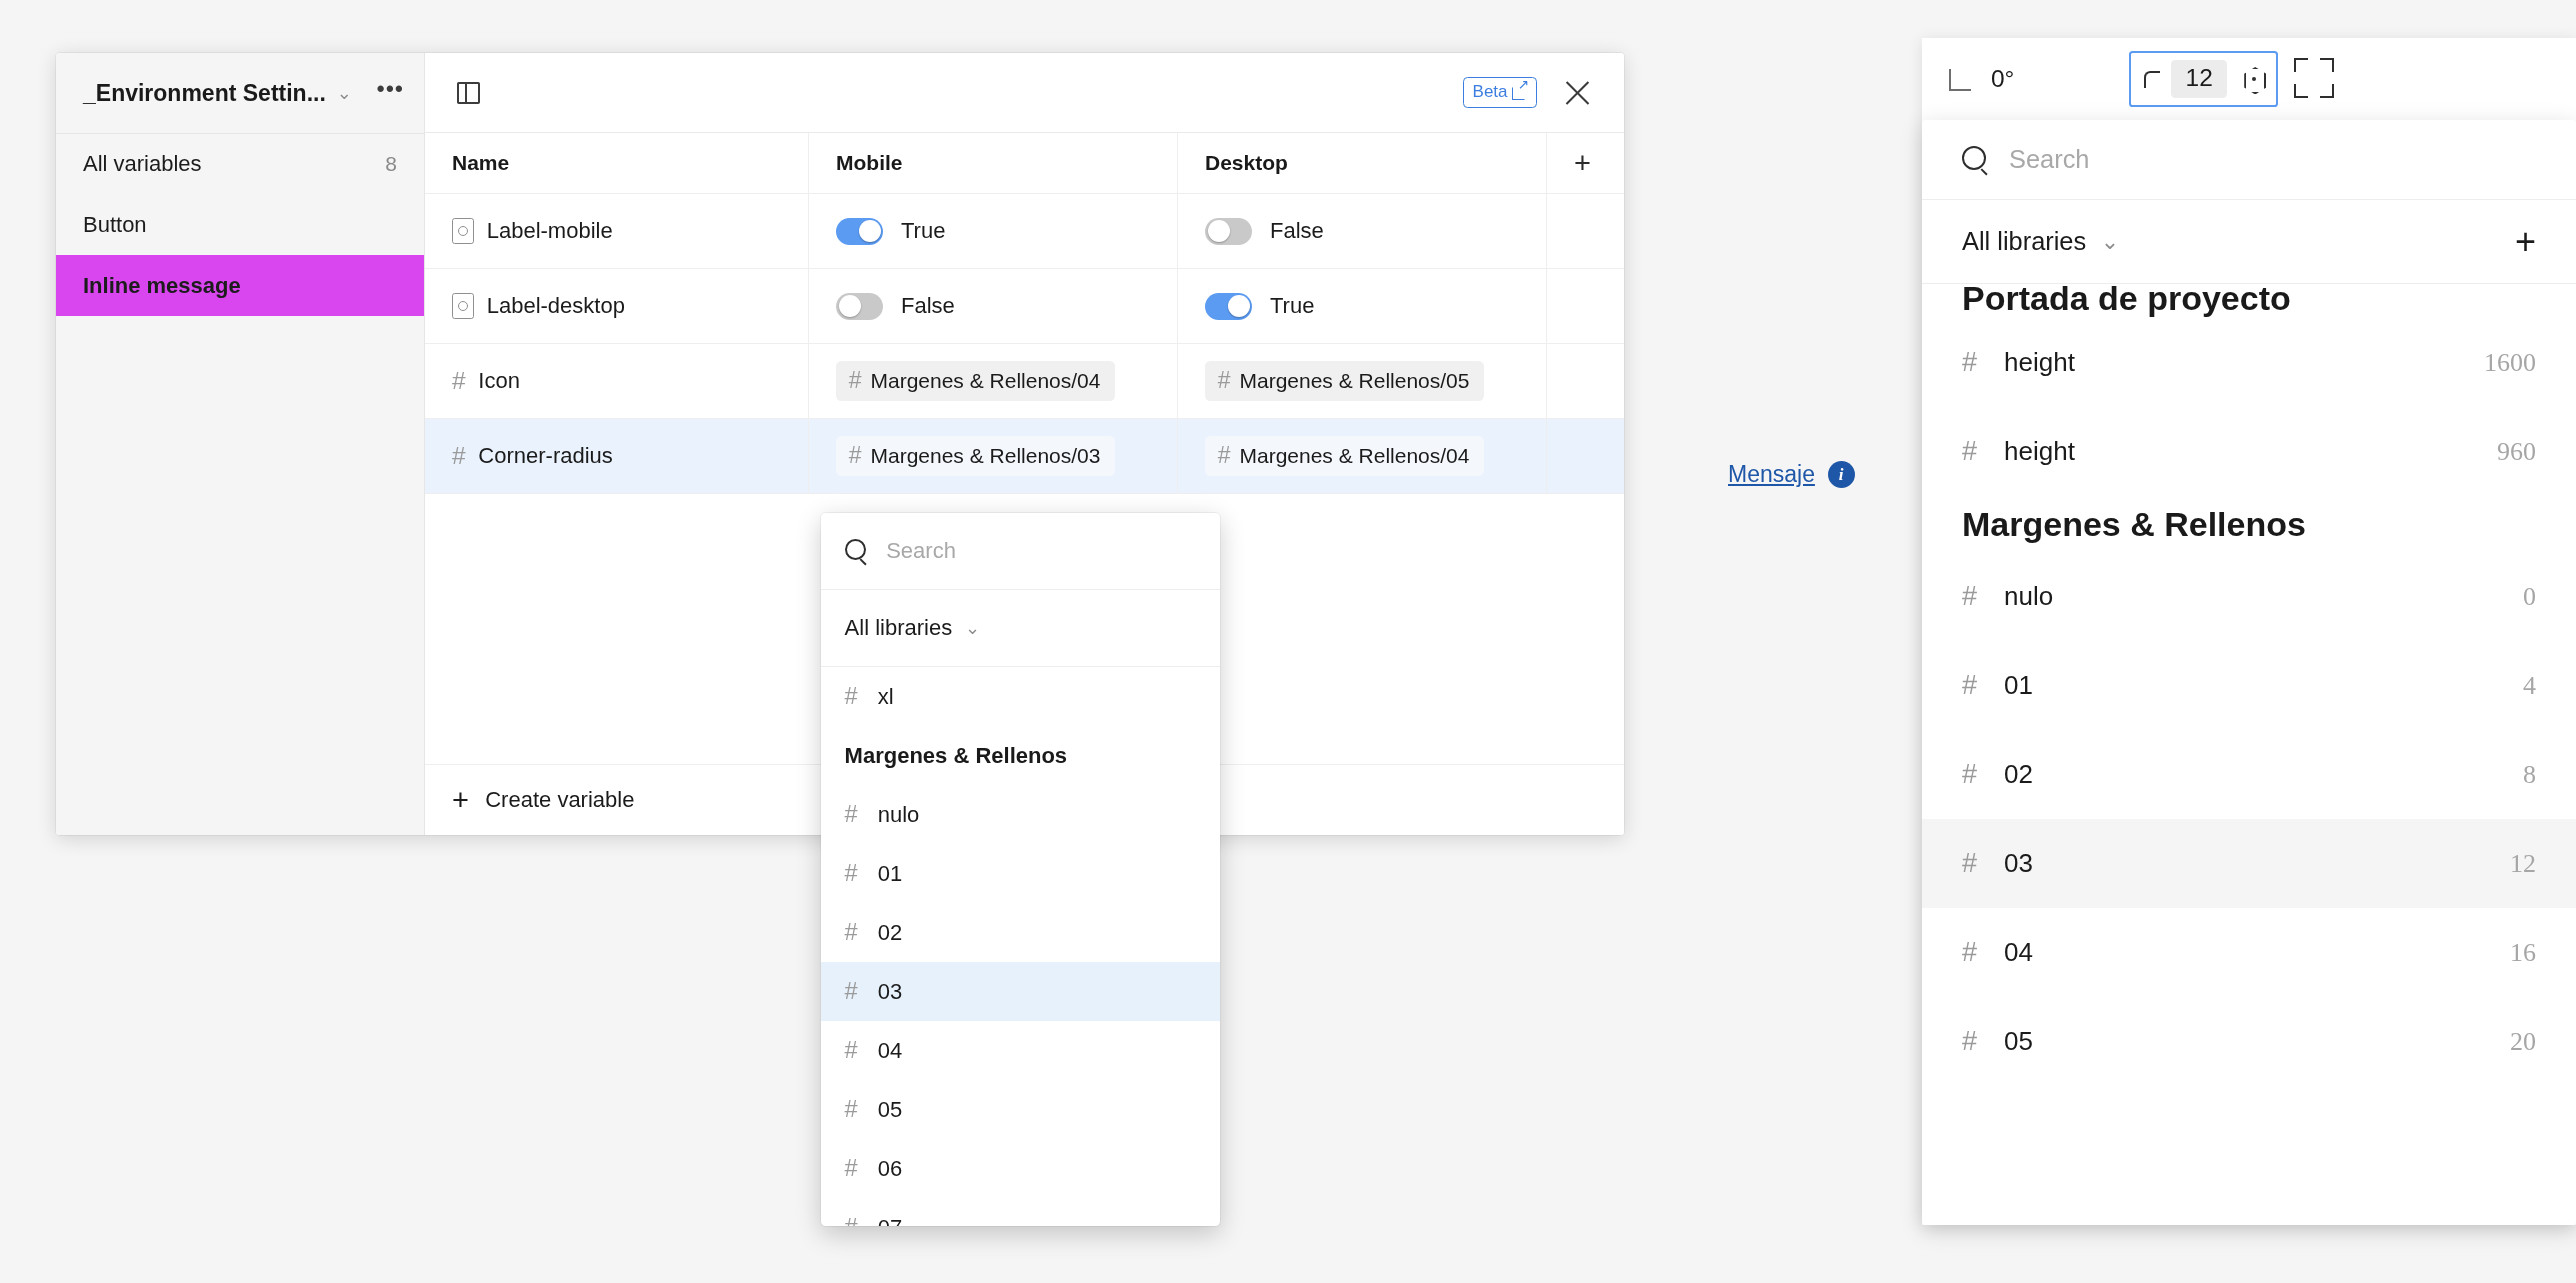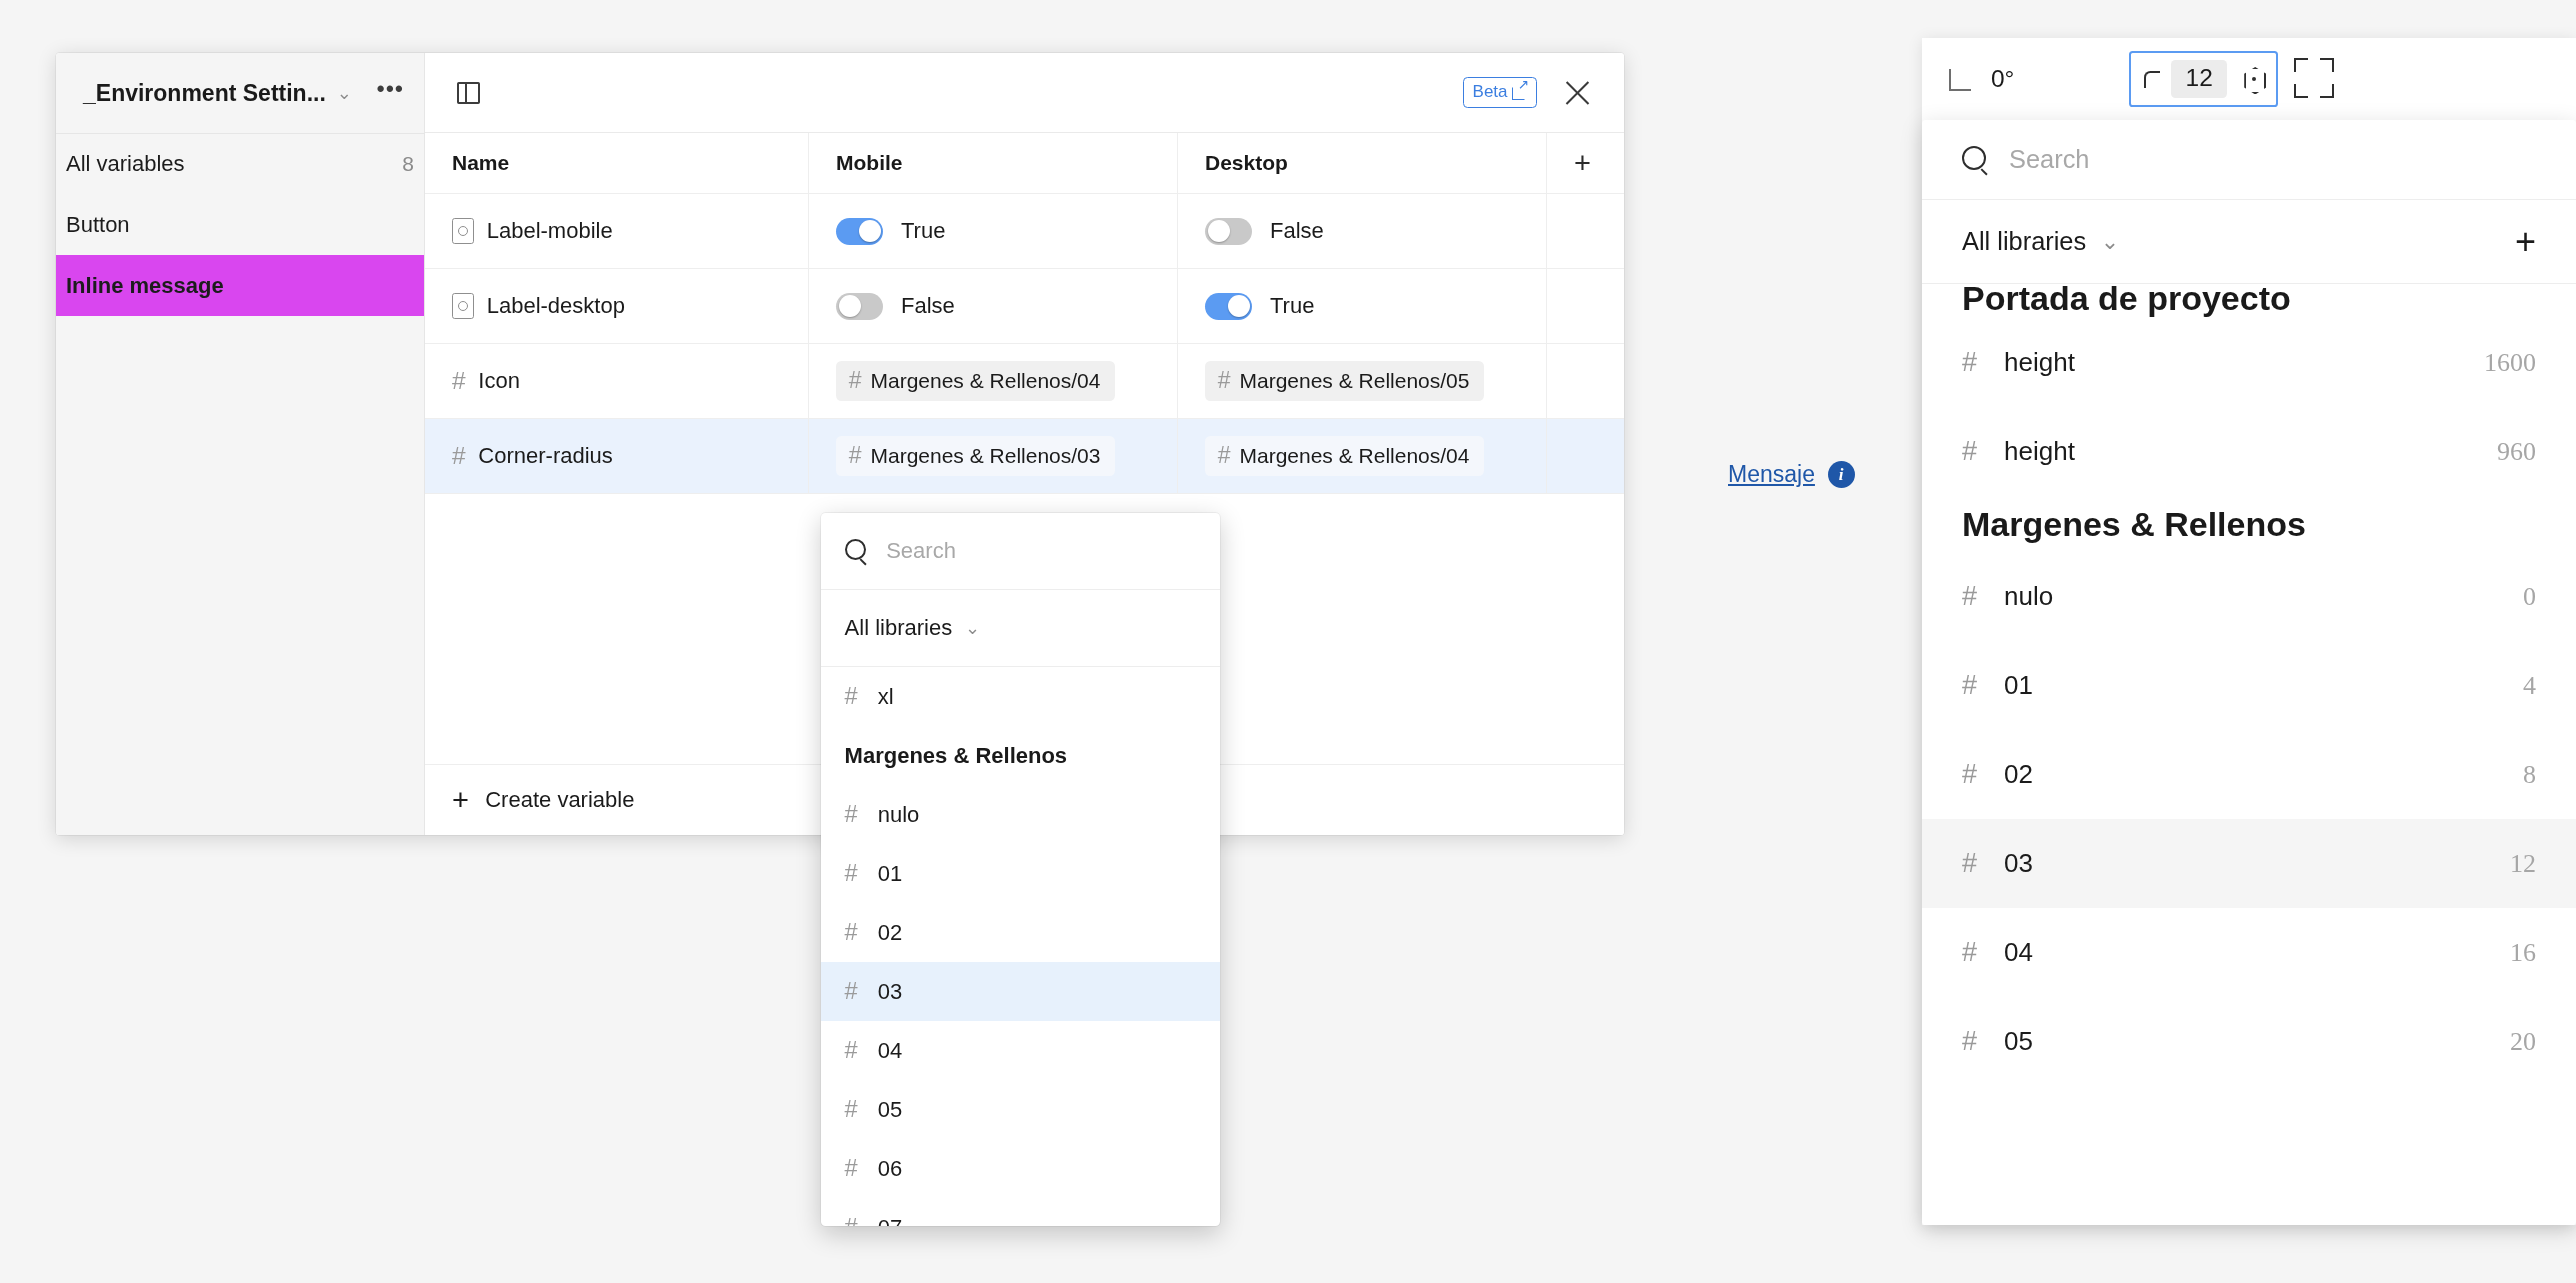--- a/index.html
+++ b/index.html
@@ -37,21 +37,21 @@
     white-space: nowrap;
   }
   .chev { color: #8c8c8c; font-size: 18px; line-height: 1; margin-left: 1.8px; }
   .dots {
     margin-left: auto; font-size: 23.6px; letter-spacing: 0.9px;
     color: #3d3d3d; line-height: 9px; padding-bottom: 7.3px;
     cursor: pointer;
   }
   .sb-row {
     height: 61px; display: flex; align-items: center;
-    padding: 0 10px; font-size: 22px; color: #1c1c1c;
+    padding: 0 27px; font-size: 22px; color: #1c1c1c;
     cursor: pointer;
   }
   .sb-row.group-head { border-top: 0.9px solid #e6e6e6; }
   .sb-row .count { margin-left: auto; color: #8a8a8a; font-size: 21px; }
   .sb-row.active { background: #d946ef; font-weight: 700; }
 
   .vars-main { flex: 1; display: flex; flex-direction: column; background: #fff; min-width: 0; }
   .main-topbar {
     height: 80px; display: flex; align-items: center;
     padding: 0 25.4px 0 23.6px; gap: 11px;

